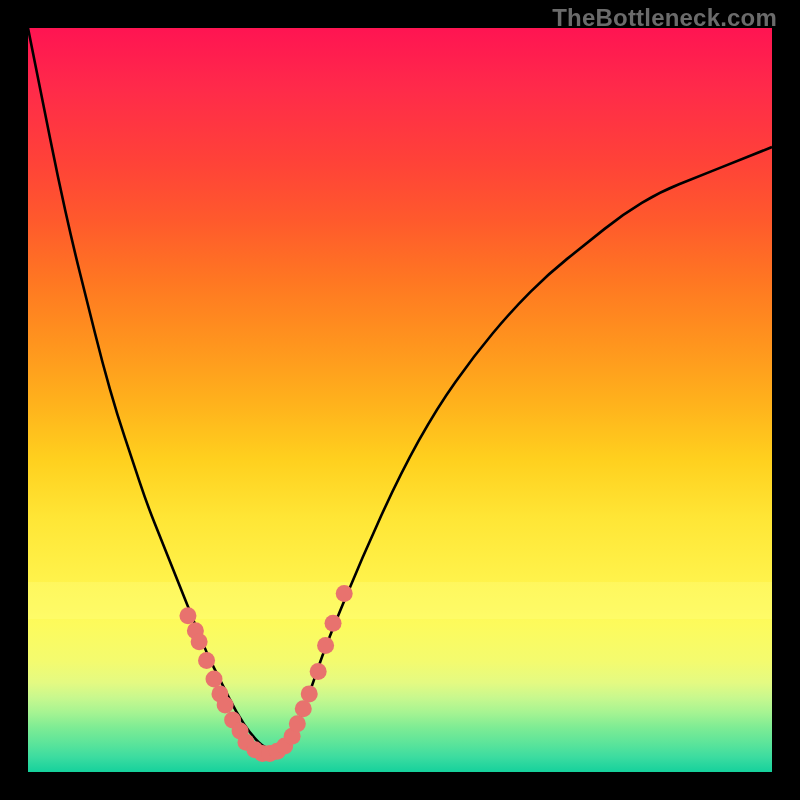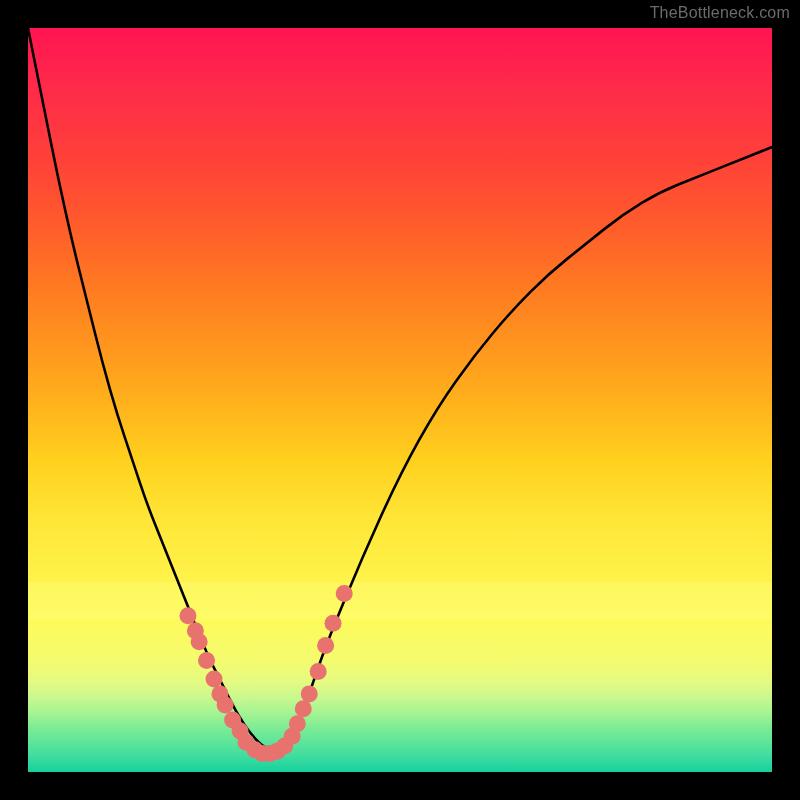--- a/index.html
+++ b/index.html
@@ -55,24 +55,24 @@
   .yellow-band {
     position: absolute;
     left: 0; right: 0;
     top: 74.5%;
     height: 5%;
     background: rgba(255, 255, 128, 0.35);
   }
   .watermark {
     position: absolute;
     top: 4px;
-    right: 10px;
+    right: 23px;
     color: #6b6b6b;
-    font-size: 16px;
-    font-weight: 400;
+    font-size: 24px;
+    font-weight: 700;
     letter-spacing: 0.2px;
     user-select: none;
   }
   svg.curve-layer {
     position: absolute;
     inset: 0;
   }
 </style>
 </head>
 <body>

